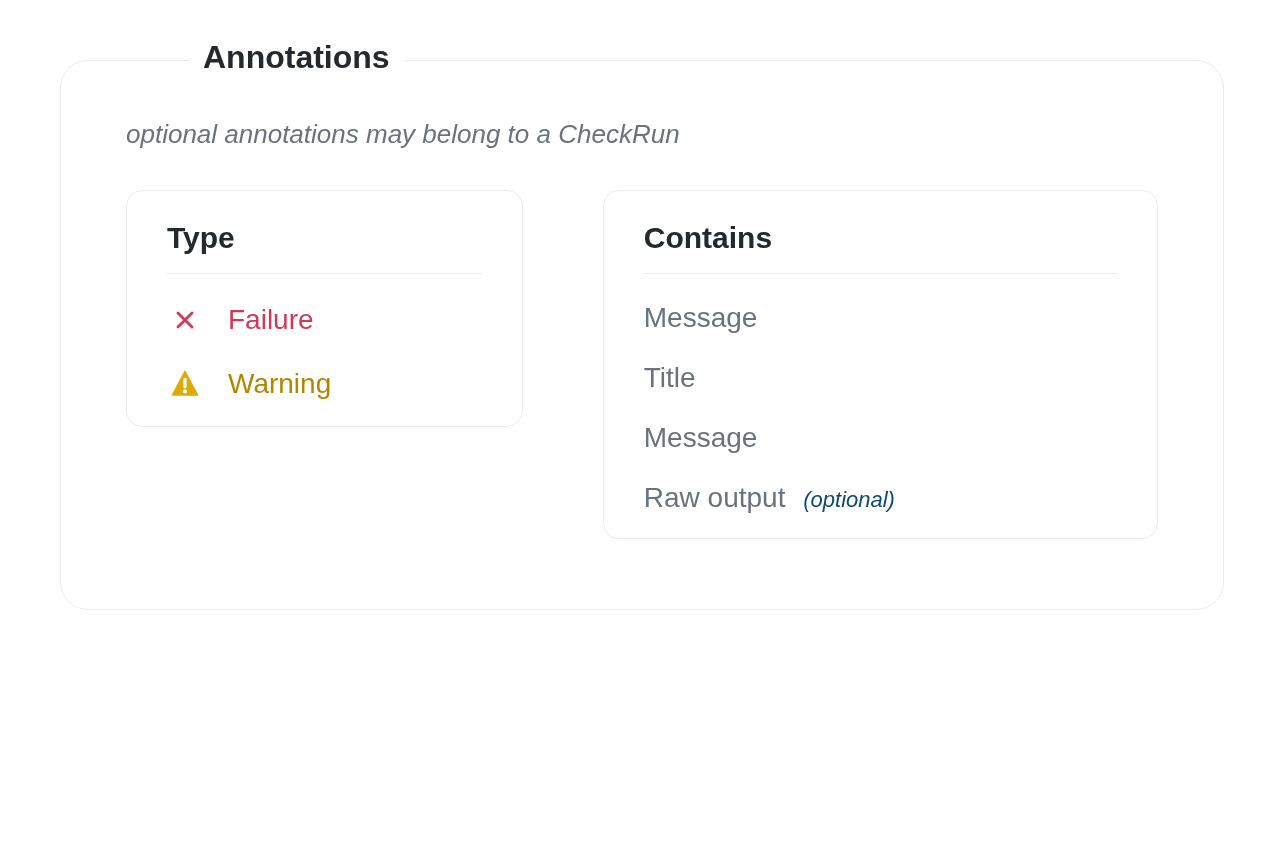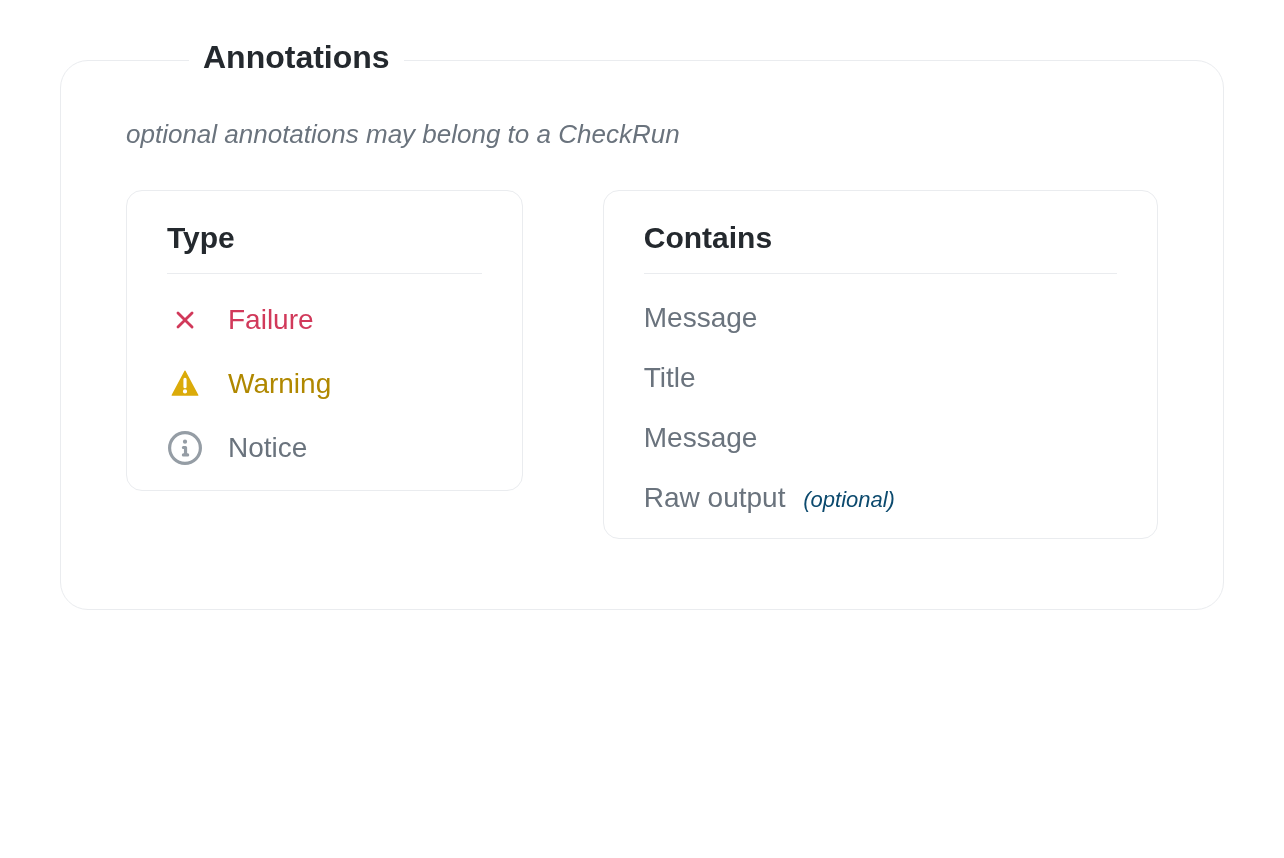--- a/index.html
+++ b/index.html
@@ -123,28 +123,20 @@
 
       <div class="type-item warning">
         <span class="icon">
           <svg width="34" height="34" viewBox="0 0 16 16" fill="#dbab09">
             <path fill-rule="evenodd" d="M8.22 1.754a.25.25 0 00-.44 0L1.698 13.132a.25.25 0 00.22.368h12.164a.25.25 0 00.22-.368L8.22 1.754zM8 5a.75.75 0 01.75.75v3.5a.75.75 0 01-1.5 0v-3.5A.75.75 0 018 5zm1 6.5a1 1 0 11-2 0 1 1 0 012 0z"></path>
           </svg>
         </span>
         <span>Warning</span>
       </div>
 
-      <div class="type-item notice">
-        <span class="icon">
-          <svg width="34" height="34" viewBox="0 0 16 16" fill="#959da5">
-            <path fill-rule="evenodd" d="M8 1.5a6.5 6.5 0 100 13 6.5 6.5 0 000-13zM0 8a8 8 0 1116 0A8 8 0 010 8zm6.5-.25A.75.75 0 017.25 7h1a.75.75 0 01.75.75v2.75h.25a.75.75 0 010 1.5h-2a.75.75 0 010-1.5h.25v-2h-.25a.75.75 0 01-.75-.75zM8 6a1 1 0 100-2 1 1 0 000 2z"></path>
-          </svg>
-        </span>
-        <span>Notice</span>
-      </div>
     </div>
 
     <div class="card card-contains">
       <div class="card-title">Contains</div>
 
       <div class="contains-item">Message</div>
       <div class="contains-item">Title</div>
       <div class="contains-item">Message</div>
       <div class="contains-item">
         <span>Raw output</span>

